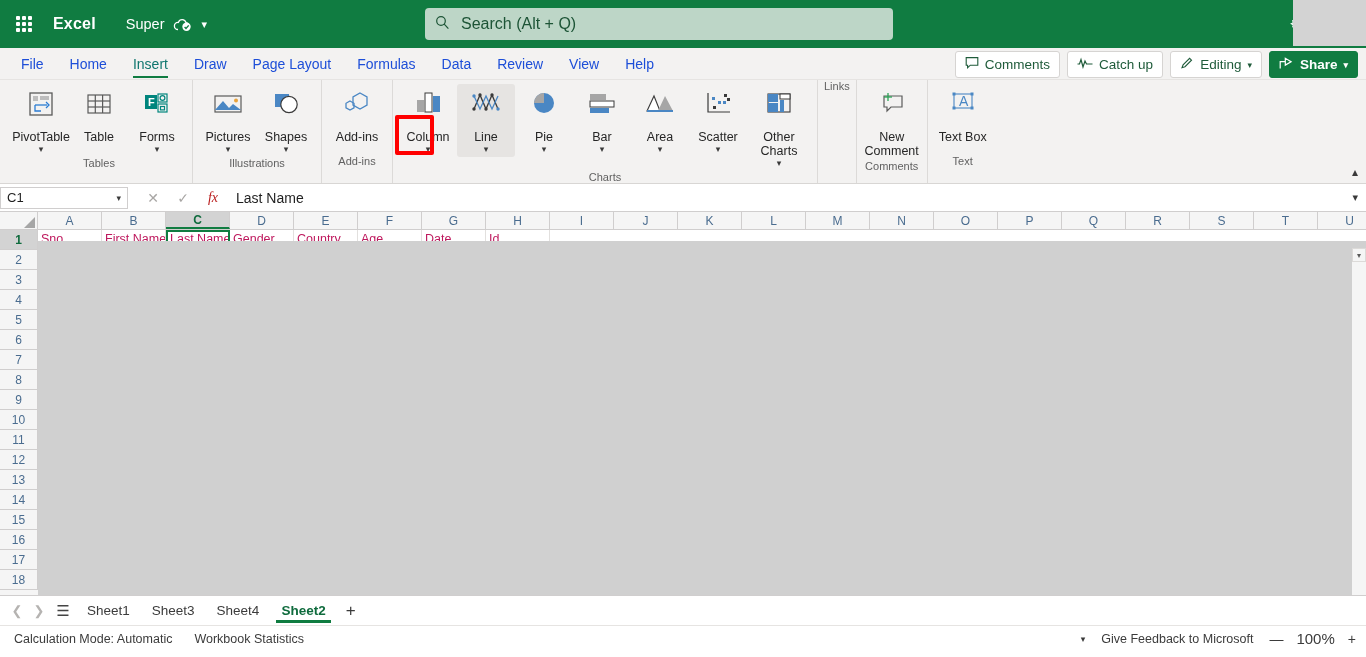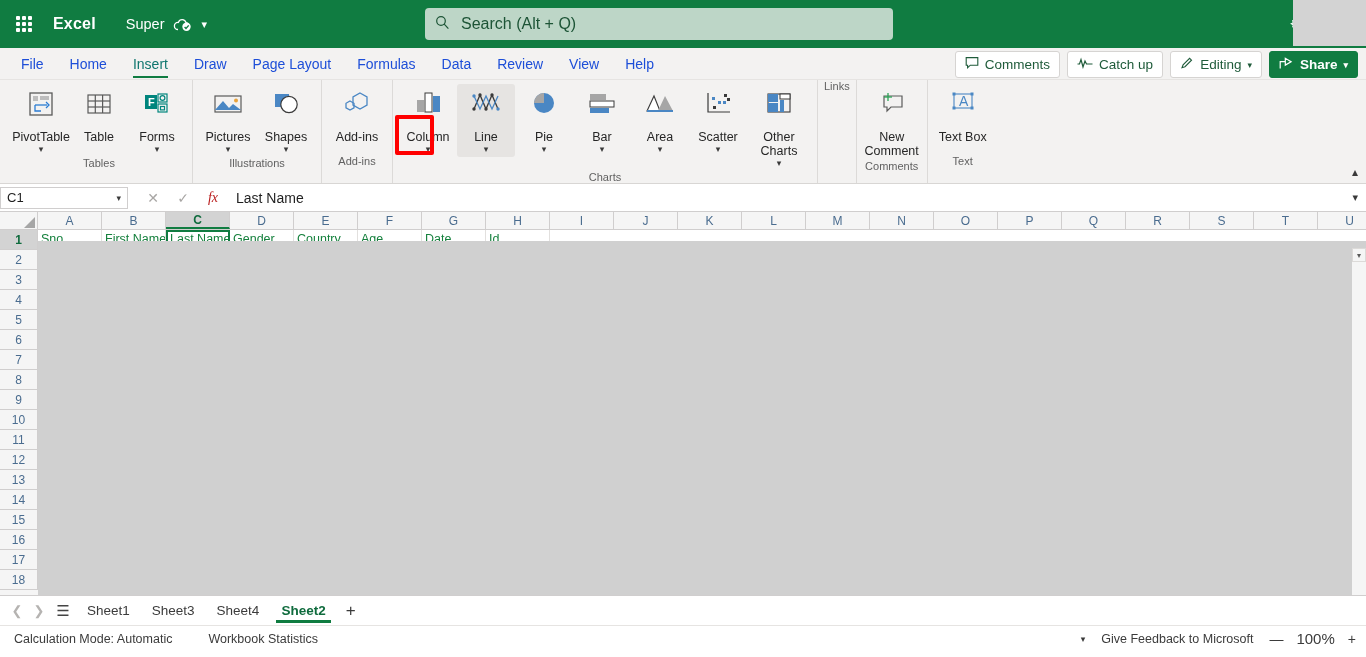--- a/index.html
+++ b/index.html
@@ -170,21 +170,21 @@
     border-right: 1px solid #d0cece; background: #f5f5f5;
     display: flex; align-items: center; justify-content: center;
     font-size: 12px; color: #4a6c8f;
   }
   .rowcell.sel { background: #d3d3d3; color: #0f6b3d; font-weight: bold; }
   .cellarea { position: relative; flex: 1; }
   .datarow { display: flex; height: 20px; }
   .dcell {
     width: 64px; min-width: 64px; height: 20px;
     border-right: 1px solid #e2e0de; border-bottom: 1px solid #e2e0de;
-    font-size: 12.5px; color: #15803d; padding: 2px 3px 0;
+    font-size: 12.5px; color: #be185d; padding: 2px 3px 0;
     overflow: hidden; white-space: nowrap;
   }
   .dcell.selected {
     border: 2px solid #107c41; padding: 0 2px;
   }
   .occluder {
     position: absolute; left: 0; top: 11px; right: 0; bottom: 0;
     background: #d0d0d0;
   }
   .vscroll {
@@ -214,21 +214,21 @@
     height: 2.5px; background: #107c41;
   }
   .splus { font-size: 17px; color: #3a3a3a; padding: 0 9px; }
 
   
   .statusbar {
     height: 26px; background: #ffffff; display: flex; align-items: center;
     font-size: 12.5px; color: #3b3b3b; border-top: 1px solid #e6e4e2;
     position: relative;
   }
-  .sb-left { display: flex; gap: 36px; padding-left: 14px; }
+  .sb-left { display: flex; gap: 22px; padding-left: 14px; }
   .sb-right {
     position: absolute; right: 10px; display: flex; align-items: center; gap: 16px;
   }
   .zoomctl { display: flex; align-items: center; gap: 13px; }
   .zoomctl span { font-size: 14px; color: #3b3b3b; }
   .topmask {
     position: absolute; left: 1293px; top: 0; width: 73px; height: 46px;
     background: #d3d3d3;
   }
 </style>

